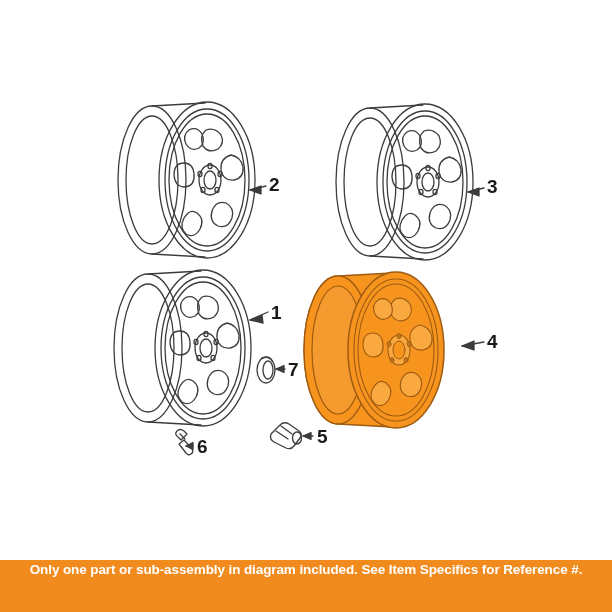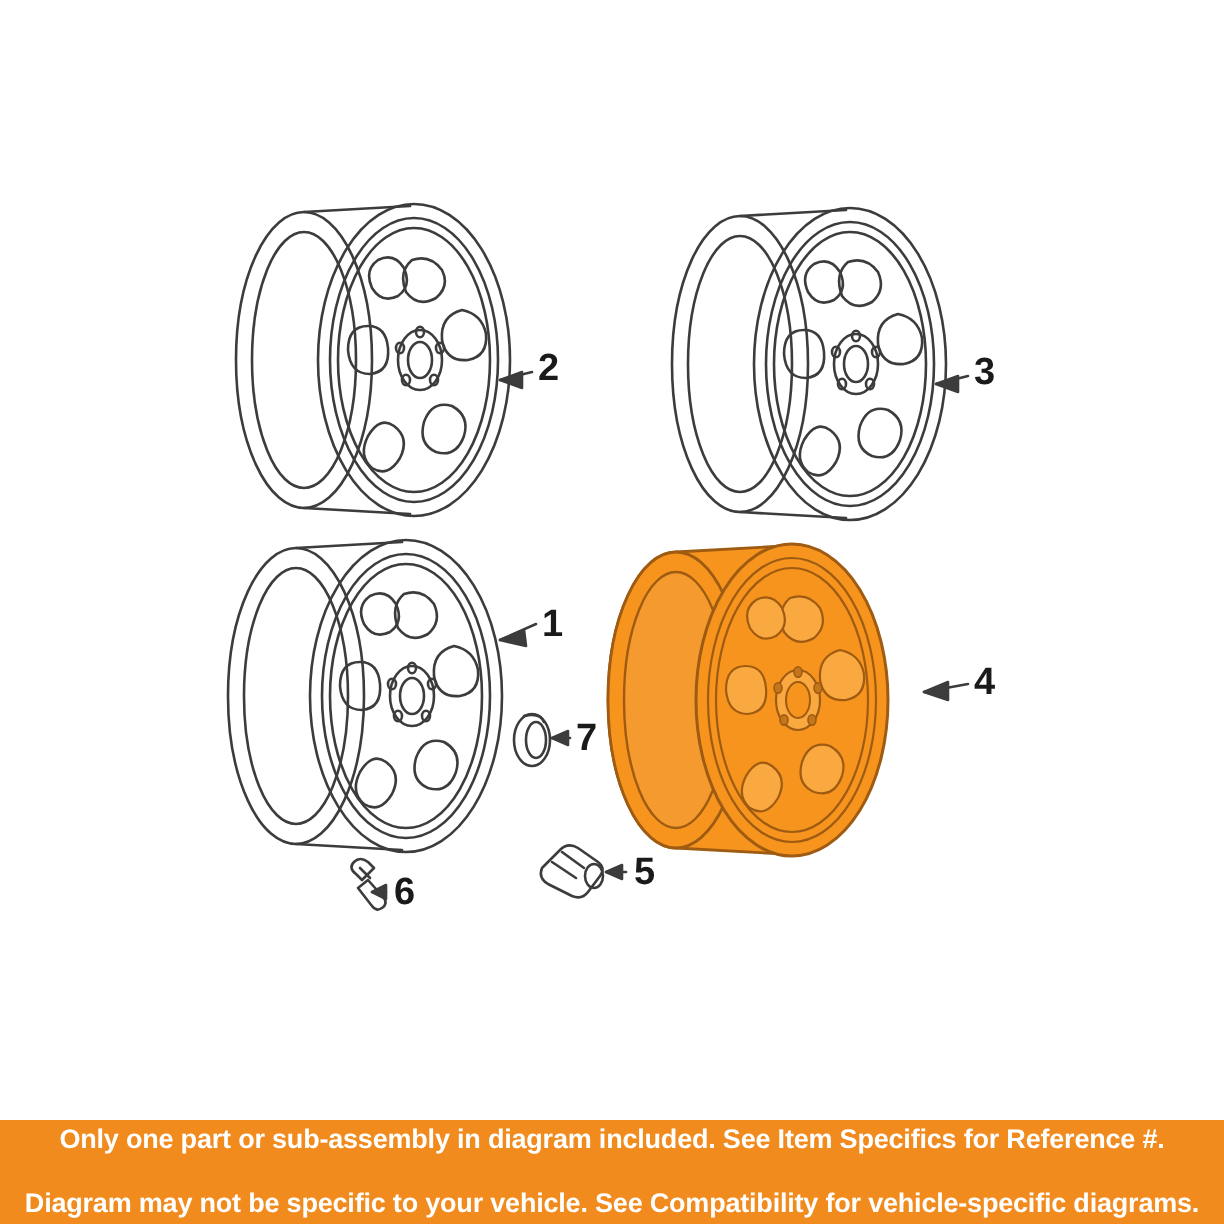--- a/index.html
+++ b/index.html
@@ -224,16 +224,15 @@
     <div class="callout-label" style="left:487px; top:177px;">3</div>
     <div class="callout-label" style="left:271px; top:303px;">1</div>
     <div class="callout-label" style="left:487px; top:332px;">4</div>
     <div class="callout-label" style="left:288px; top:360px;">7</div>
     <div class="callout-label" style="left:317px; top:427px;">5</div>
     <div class="callout-label" style="left:197px; top:437px;">6</div>
   </div>
 
   <div id="notice-banner">
     <div class="line">Only one part or sub-assembly in diagram included. See Item Specifics for Reference #.</div>
-    <div class="line">Diagram may not be specific to your vehicle. See Compatibility for vehicle-specific diagrams.</div>
   </div>
 
 </div>
 
 </body></html>

